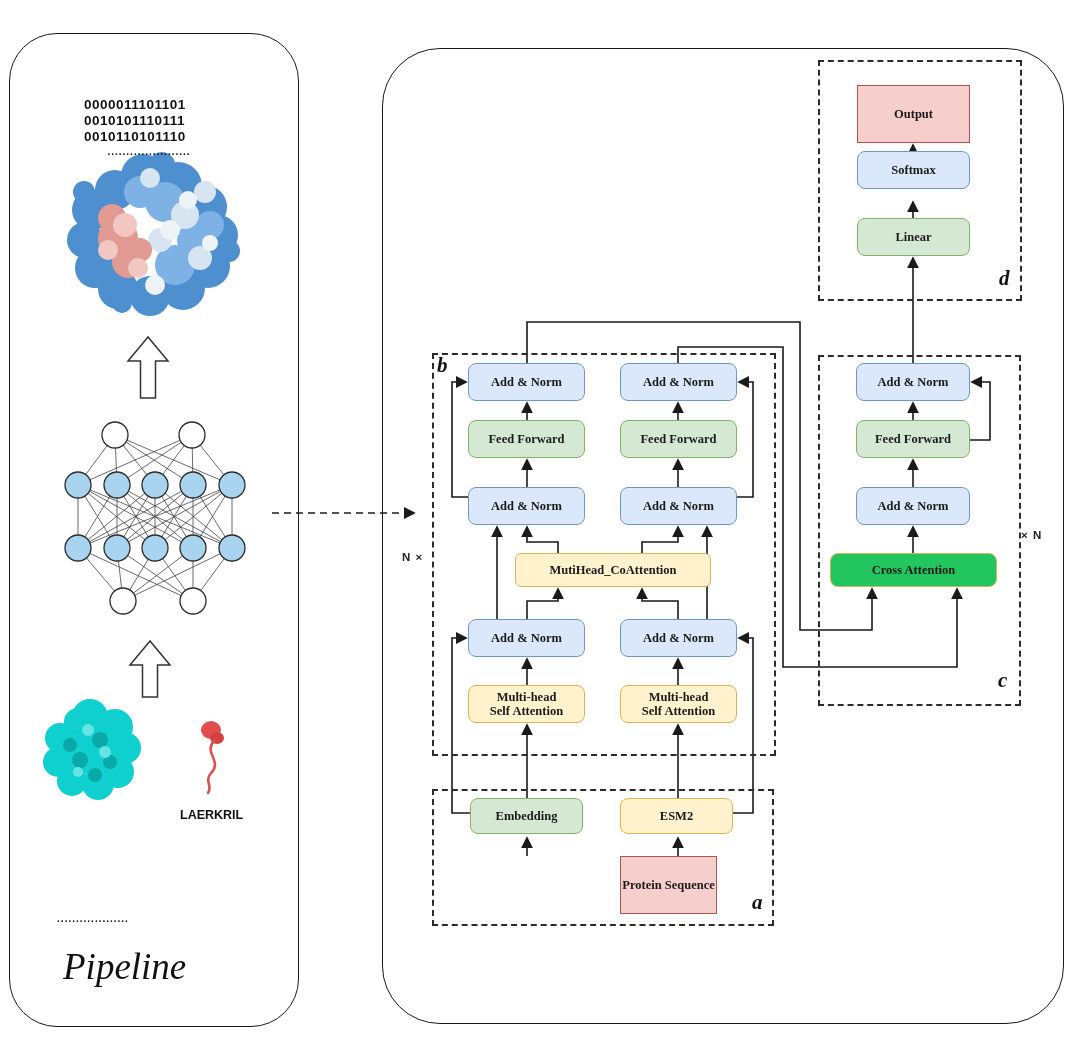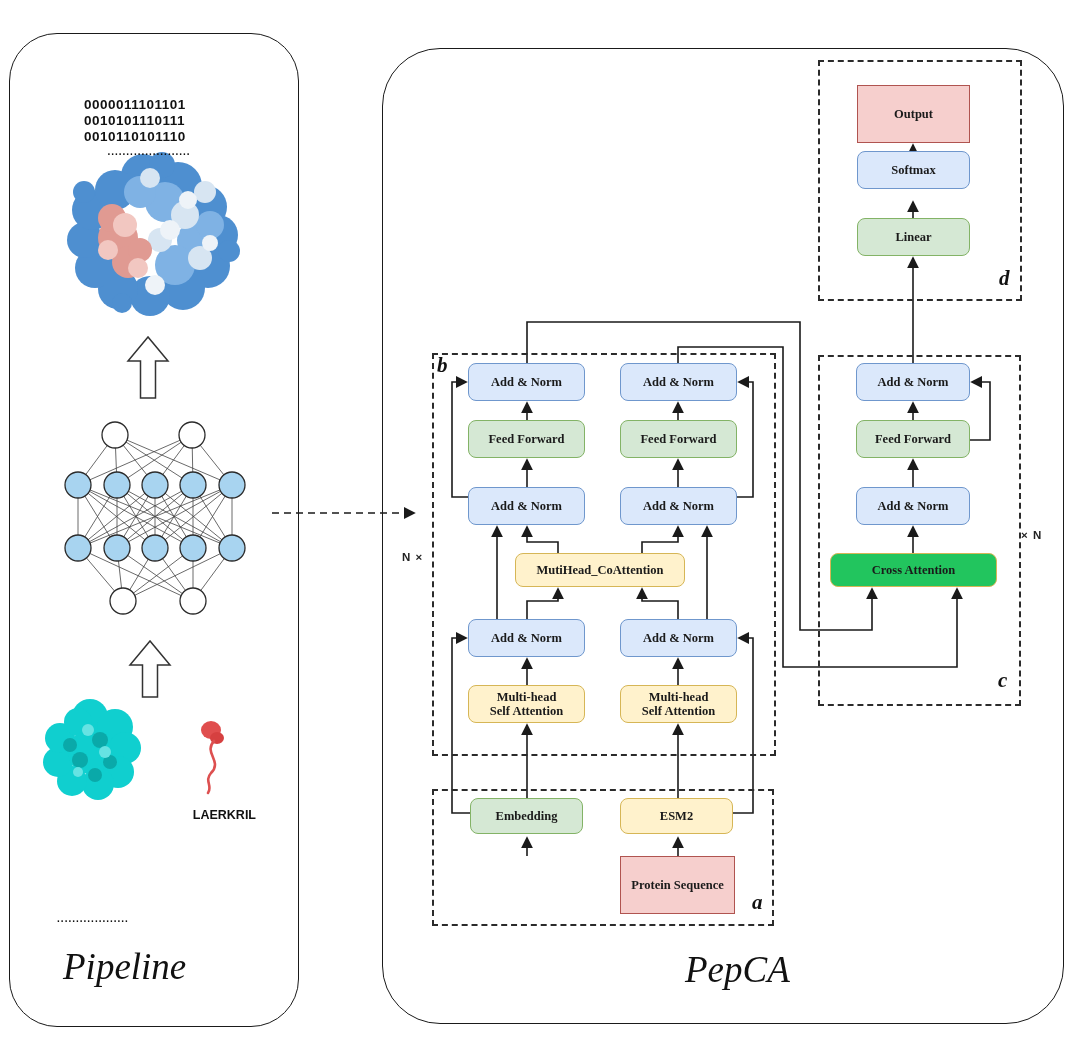--- a/index.html
+++ b/index.html
@@ -25,21 +25,21 @@
        font-family:"Liberation Serif",serif;font-weight:700;font-size:12.5px;color:#1a1a1a;
        text-align:center;line-height:14px;box-sizing:border-box;}
   .box.sharp{border-radius:0;}
   .mono-b{font-family:"Liberation Sans",sans-serif;font-weight:700;color:#111;}
   .binary{position:absolute;left:84px;top:97px;width:130px;
           font-size:13.5px;line-height:16px;letter-spacing:0.5px;}
   .dots-line{position:absolute;font-size:10px;letter-spacing:1px;color:#111;text-align:center;
              font-family:"Liberation Sans",sans-serif;font-weight:700;}
   .seqblock{position:absolute;left:28px;top:804px;width:130px;text-align:center;
             font-size:12.5px;line-height:15.5px;}
-  .pep-label{position:absolute;left:180px;top:808px;width:76px;text-align:right;font-size:12.5px;}
+  .pep-label{position:absolute;left:180px;top:808px;width:76px;text-align:left;font-size:12.5px;}
   .repeat-label{position:absolute;font-family:"Liberation Sans",sans-serif;font-weight:700;
                 font-size:11.5px;color:#222;letter-spacing:1px;}
 </style>
 </head>
 <body>
 
 <div id="canvas">
 
   <svg width="1073" height="1059" viewBox="0 0 1073 1059">
     <defs>
@@ -261,35 +261,34 @@
     <div>0000011101101</div>
     <div>0010101110111</div>
     <div>0010110101110</div>
   </div>
   <div class="dots-line" style="left:84px;top:146px;width:130px;">......................</div>
 
   <div class="dots-line" style="left:28px;top:913px;width:130px;">...................</div>
   <div class="pep-label mono-b">LAERKRIL</div>
 
   <div class="panel-title" id="pipeline-title">Pipeline</div>
-  <div class="panel-title" id="pepca-title">PepCA</div>
 
   <div class="dashed-box" id="box-b"></div>
   <div class="dashed-box" id="box-a"></div>
   <div class="dashed-box" id="box-c"></div>
   <div class="dashed-box" id="box-d"></div>
   <div class="section-letter" style="left:437px;top:353px;">b</div>
   <div class="section-letter" style="left:752px;top:890px;">a</div>
   <div class="section-letter" style="left:998px;top:668px;">c</div>
   <div class="section-letter" style="left:999px;top:266px;">d</div>
 
   <div class="repeat-label" style="left:402px;top:551px;">N ×</div>
   <div class="repeat-label" style="left:1021px;top:529px;">× N</div>
 
-  <div class="box sharp" style="left: 620px; top: 856px; width: 115px; height: 58px; background: rgb(246, 207, 205); border-color: rgb(176, 84, 80);">
+  <div class="box sharp" style="left: 620px; top: 856px; width: 97px; height: 58px; background: rgb(246, 207, 205); border-color: rgb(176, 84, 80);">
     <span>Protein Sequence</span>
   </div>
   <div class="box" style="left: 470px; top: 798px; width: 113px; height: 36px; background: rgb(213, 232, 212); border-color: rgb(131, 179, 102);">
     <span>Embedding</span>
   </div>
   <div class="box" style="left: 620px; top: 798px; width: 113px; height: 36px; background: rgb(255, 242, 204); border-color: rgb(214, 182, 86);">
     <span>ESM2</span>
   </div>
 
   <div class="box" style="left: 468px; top: 685px; width: 117px; height: 38px; background: rgb(255, 242, 204); border-color: rgb(214, 182, 86);">
@@ -319,21 +318,21 @@
   <div class="box" style="left: 620px; top: 487px; width: 117px; height: 38px; background: rgb(219, 232, 251); border-color: rgb(111, 151, 205);">
     <span>Add &amp; Norm</span>
   </div>
   <div class="box" style="left: 620px; top: 420px; width: 117px; height: 38px; background: rgb(213, 232, 212); border-color: rgb(131, 179, 102);">
     <span>Feed Forward</span>
   </div>
   <div class="box" style="left: 620px; top: 363px; width: 117px; height: 38px; background: rgb(219, 232, 251); border-color: rgb(111, 151, 205);">
     <span>Add &amp; Norm</span>
   </div>
 
-  <div class="box" style="left: 515px; top: 553px; width: 170px; height: 34px; background: rgb(255, 242, 204); border-color: rgb(214, 182, 86);">
+  <div class="box" style="left: 515px; top: 553px; width: 196px; height: 34px; background: rgb(255, 242, 204); border-color: rgb(214, 182, 86); border-radius: 6px;">
     <span>MutiHead_CoAttention</span>
   </div>
 
   <div class="box" style="left: 830px; top: 553px; width: 167px; height: 34px; background: #22c55e; border-color: rgb(214, 182, 86);">
     <span>Cross Attention</span>
   </div>
   <div class="box" style="left: 856px; top: 487px; width: 114px; height: 38px; background: rgb(219, 232, 251); border-color: rgb(111, 151, 205);">
     <span>Add &amp; Norm</span>
   </div>
   <div class="box" style="left: 856px; top: 420px; width: 114px; height: 38px; background: rgb(213, 232, 212); border-color: rgb(131, 179, 102);">

